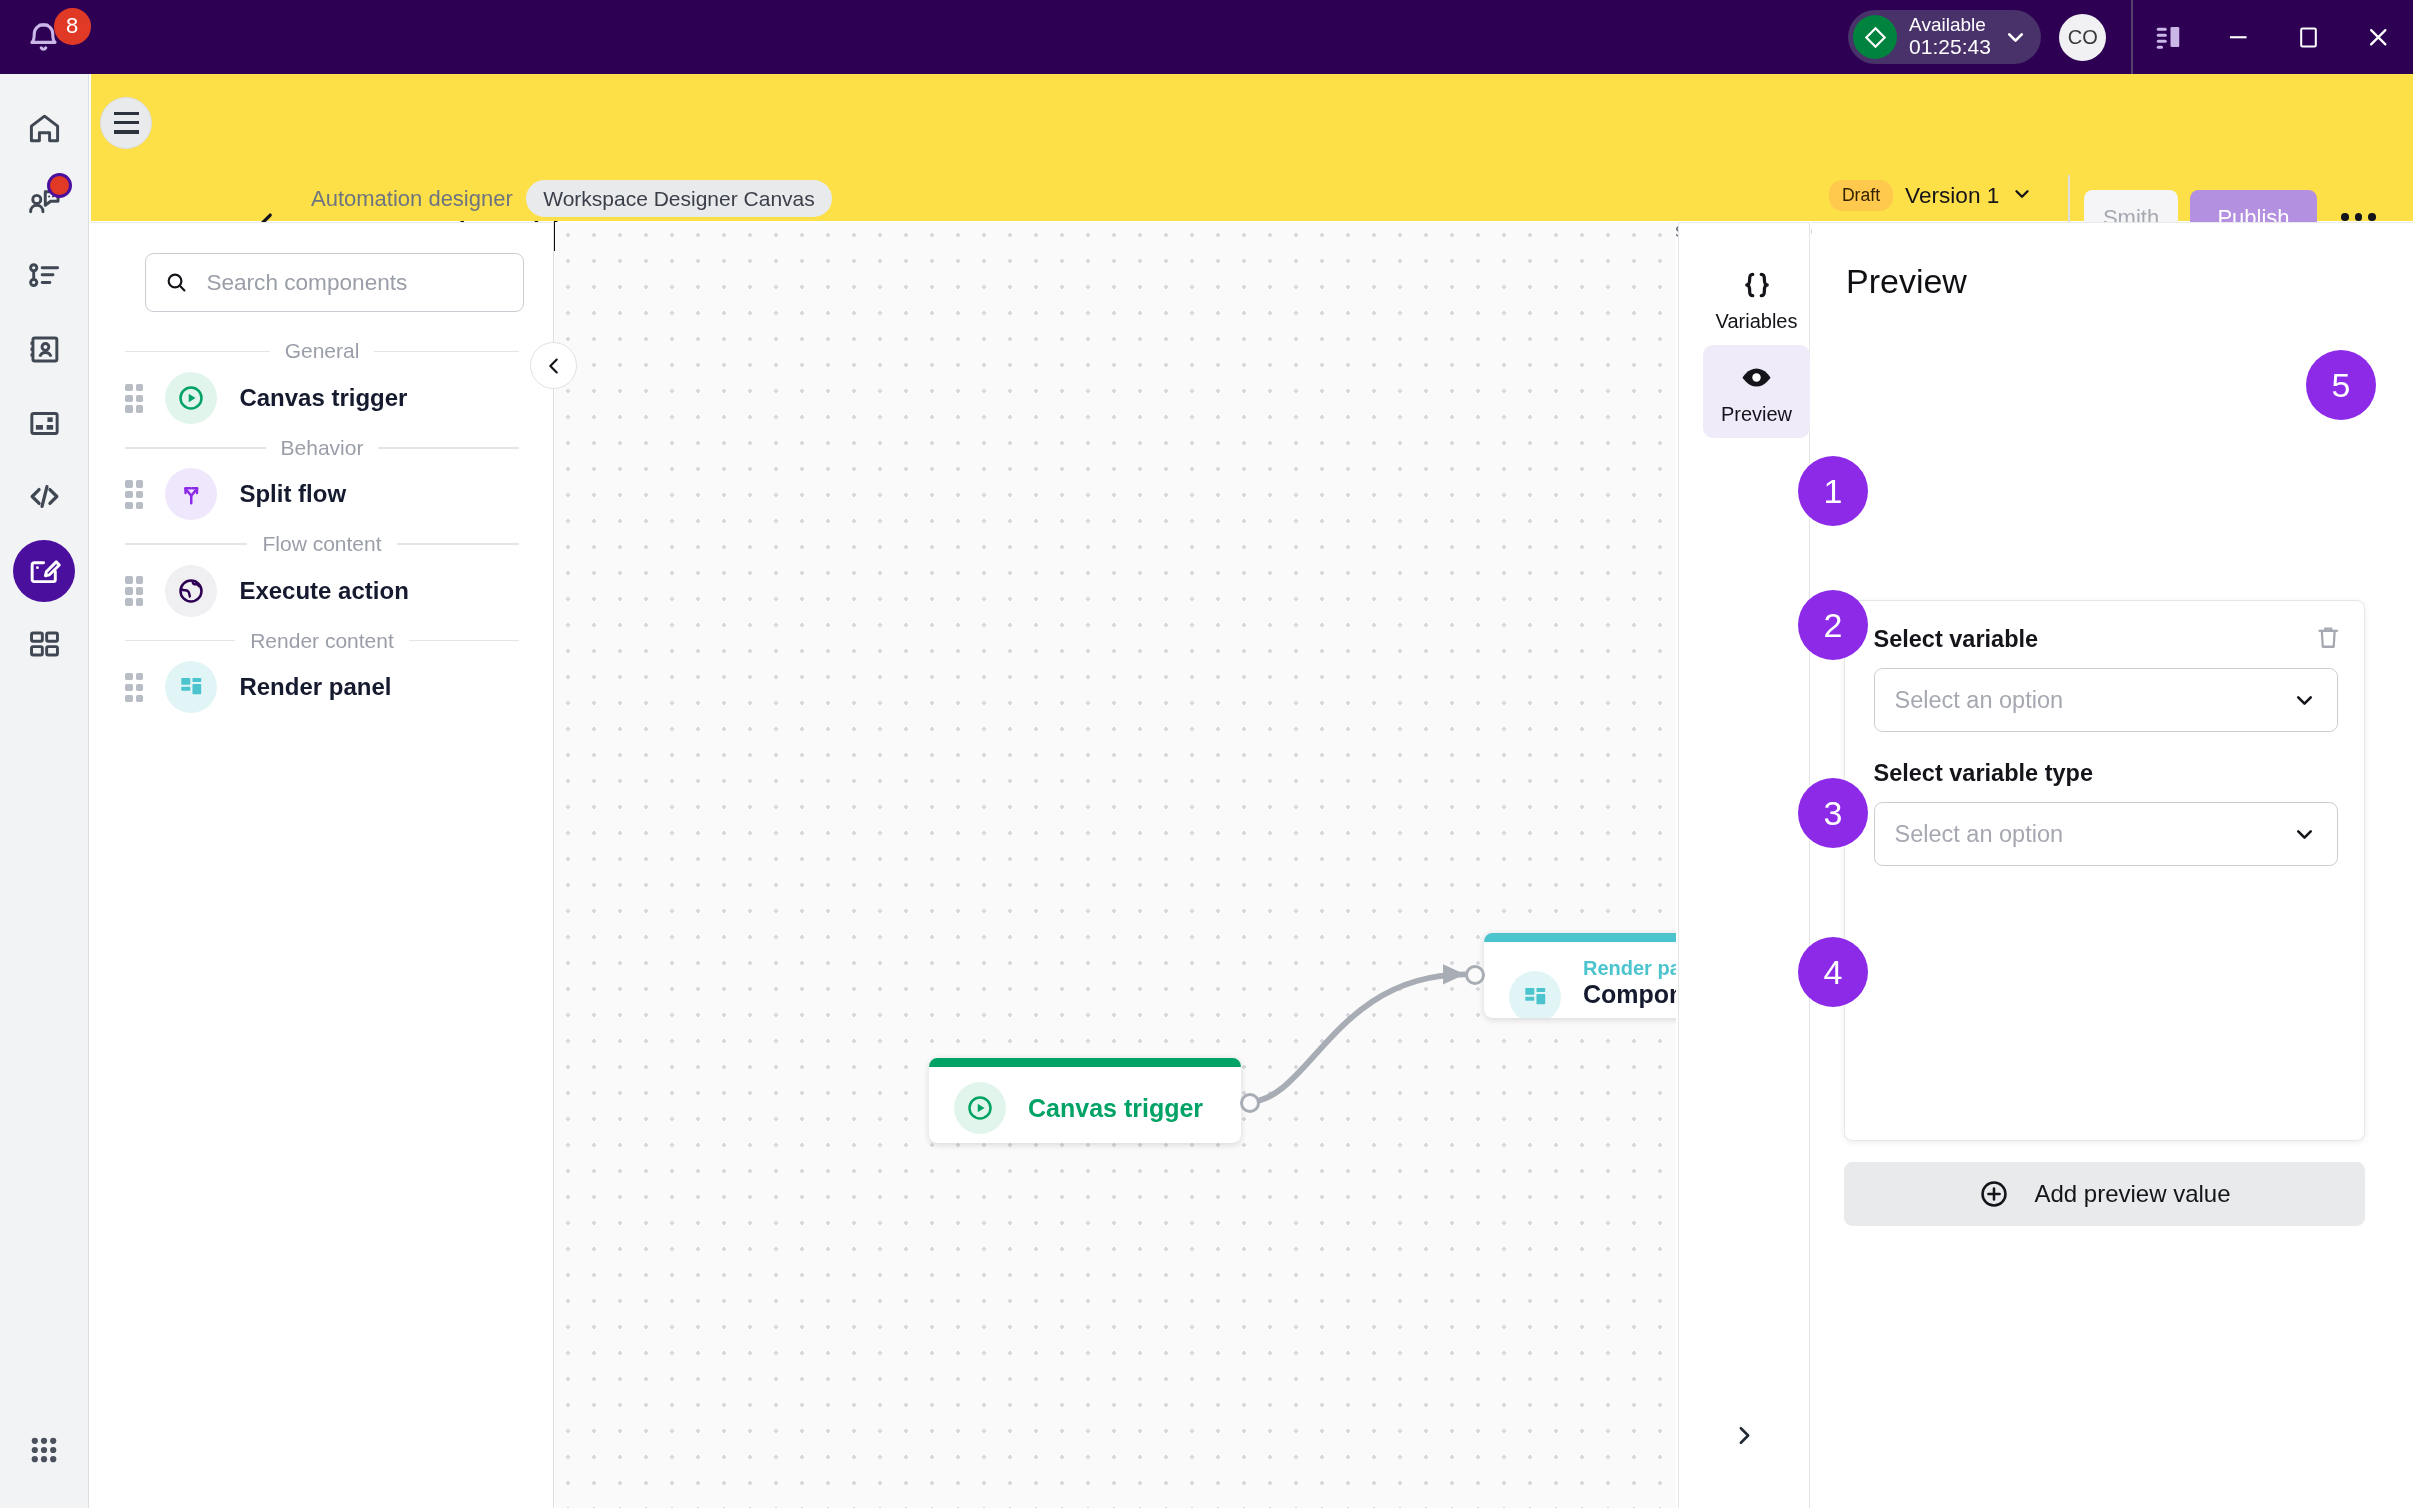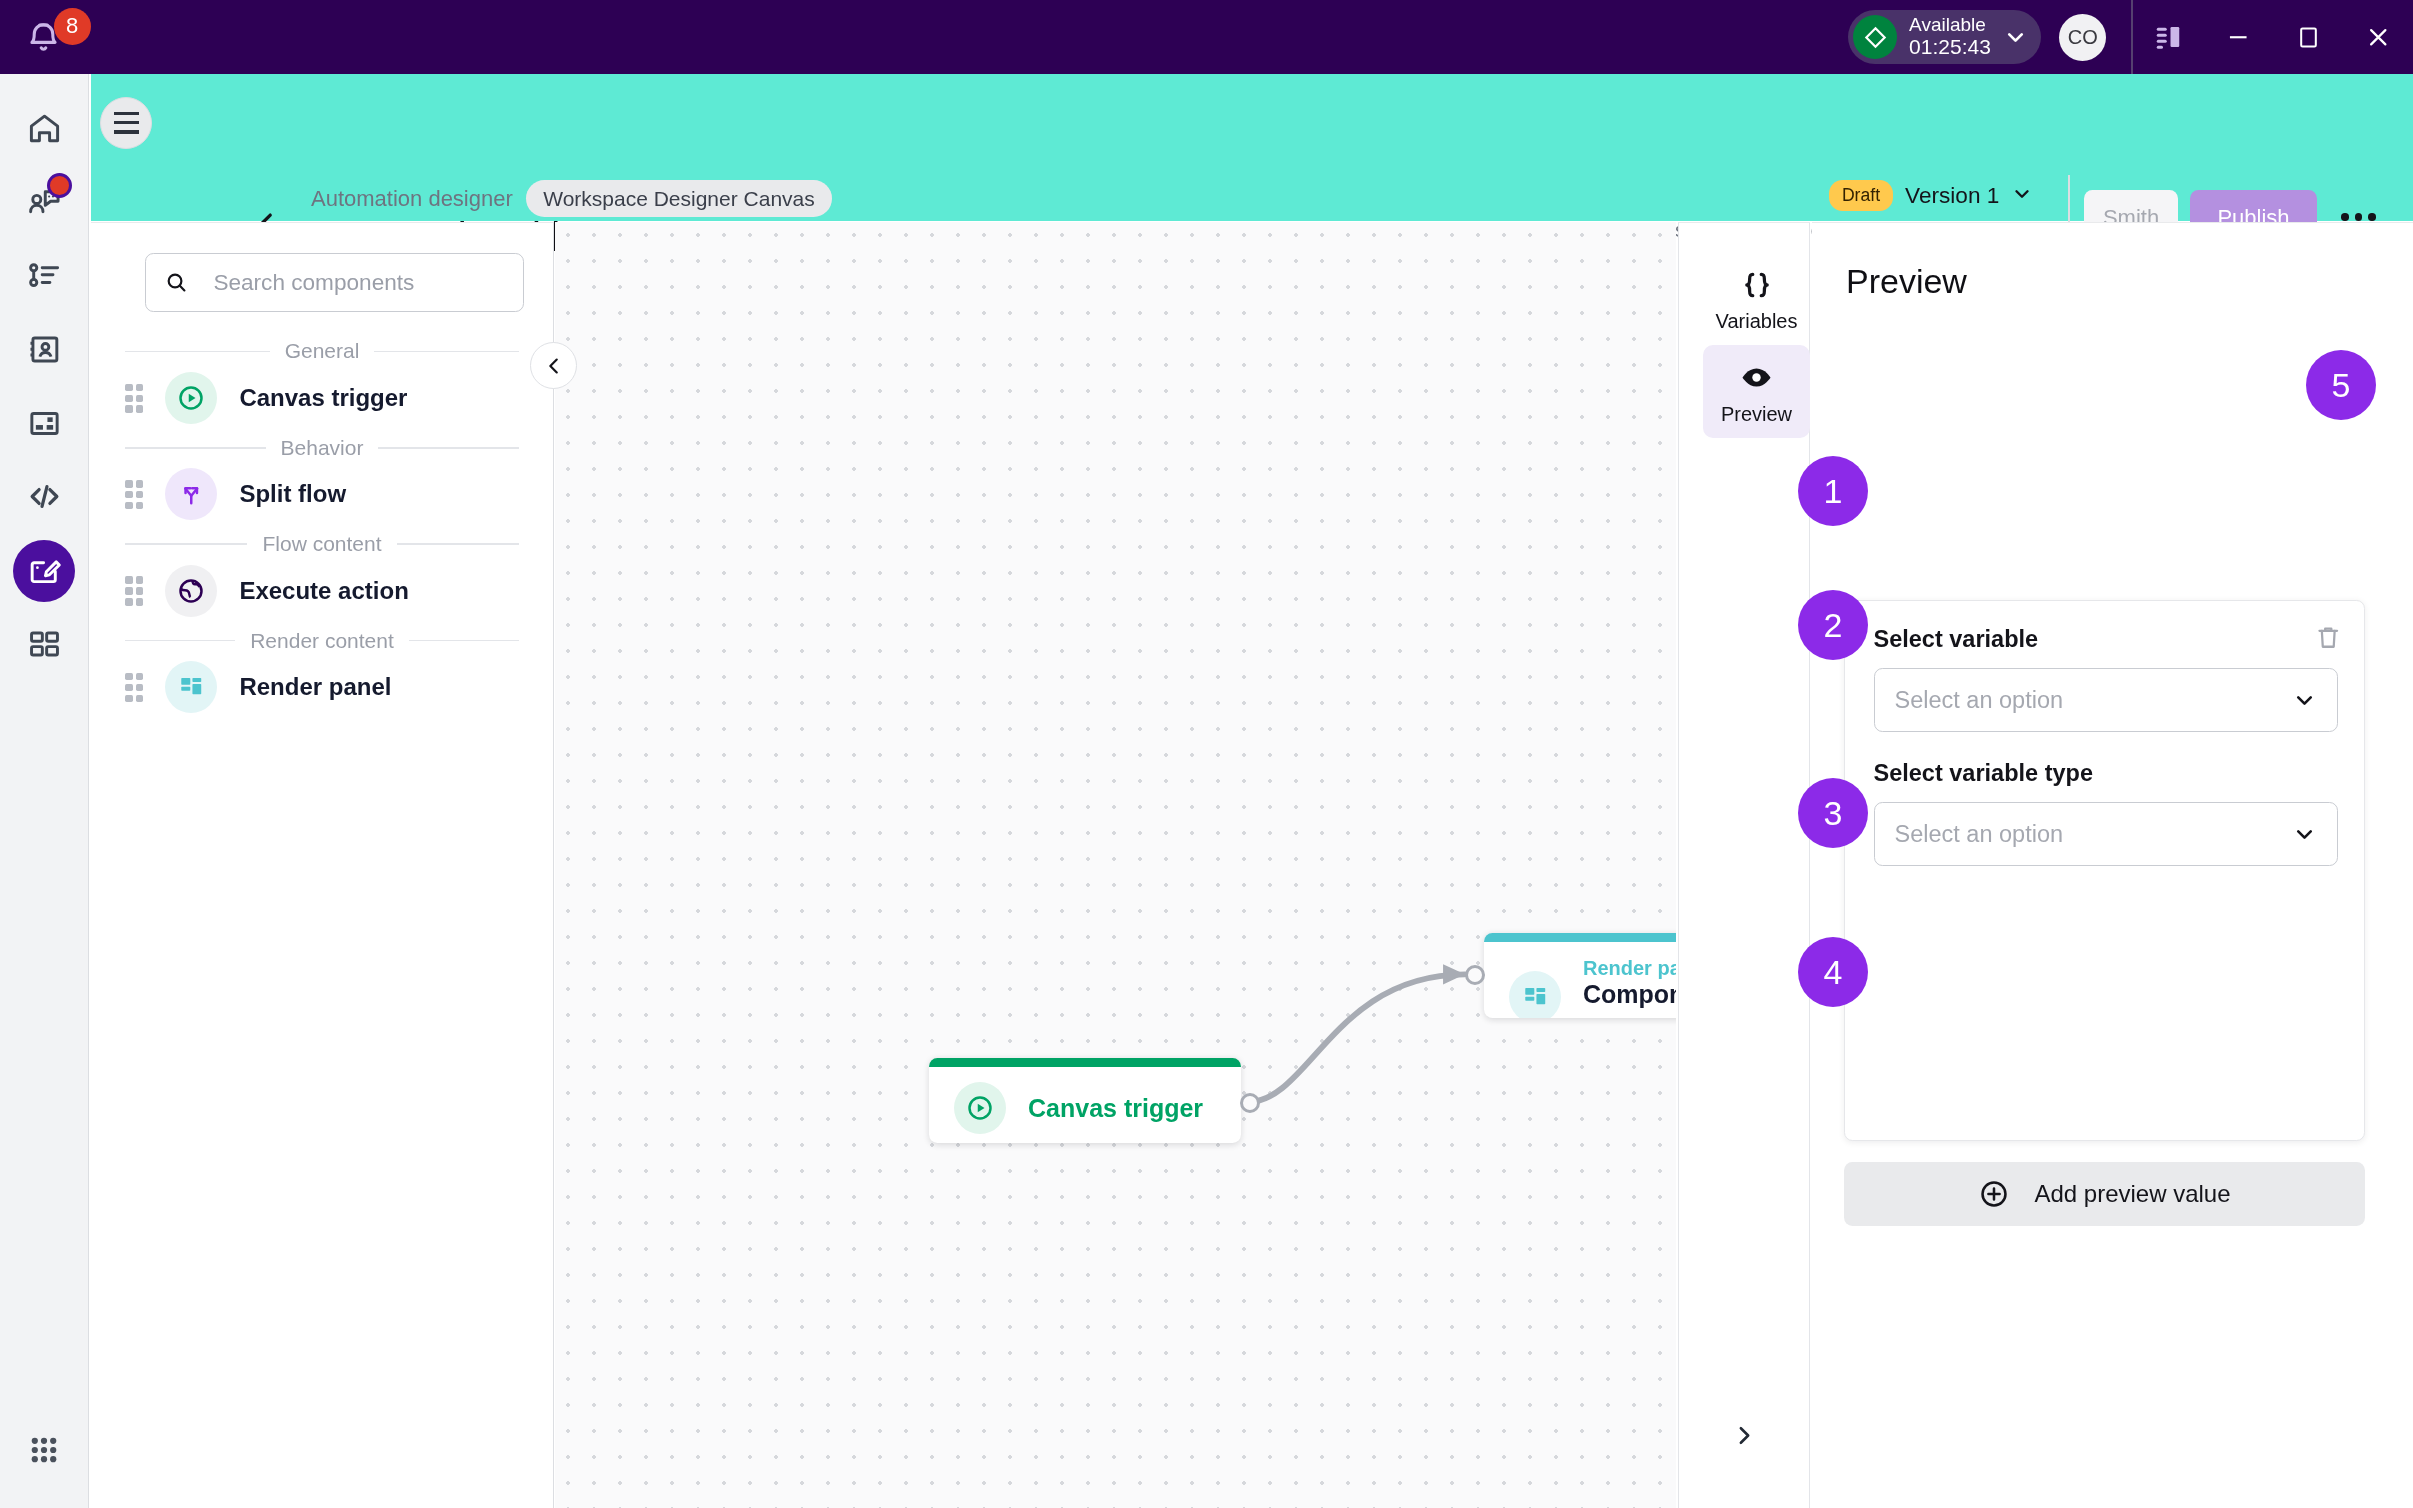--- a/index.html
+++ b/index.html
@@ -81,21 +81,21 @@
   .rail-dot {
     position: absolute; right: 3.4px; top: 1.7px;
     width: 25px; height: 25px; border-radius: 50%;
     background: #e03a27; border: 3.4px solid #4b0f9e;
   }
   .rail-bottom { margin-top: auto; margin-bottom: 28.5px; }
   
   .header {
     position: absolute; left: 91px; top: 74px;
     width: 2323px; height: 147px;
-    background: #5eead4;
+    background: #fde047;
   }
   .hamburger {
     position: absolute; left: 9.2px; top: 22.6px;
     width: 52px; height: 52px; border-radius: 26px;
     background: #e9eaec; border: 1.7px solid #dcdee2;
     display: flex; flex-direction: column; align-items: center; justify-content: center;
     gap: 5.9px;
   }
   .hamburger i { display:block; width: 25px; height: 3.4px; background: #2c323c; }
   .back-chev {
@@ -159,21 +159,21 @@
     position: absolute; left: 91px; top: 222px;
     width: 463px; height: 1286px;
     background: #fff;
     border-right: 1.7px solid #dcdee2;
     border-top: 1.7px solid #e9eaec;
   }
   .search-box {
     position: absolute; left: 54px; top: 30px;
     width: 379px; height: 59px;
     border: 1.7px solid #c9ccd2; border-radius: 8.4px;
-    display: flex; align-items: center; gap: 24px;
+    display: flex; align-items: center; gap: 17px;
     padding: 0 18.4px;
   }
   .search-ph { font-size: 22.6px; color: #9a9ea8; }
   .sec-head {
     display: flex; align-items: center; gap: 15px;
     padding: 0 34px;
     margin-top: 3.4px;
   }
   .sec-line { flex: 1 1 auto; height: 1.7px; background: #e3e5e9; }
   .sec-label { font-size: 21px; color: #9a9ea8; white-space: nowrap; }

